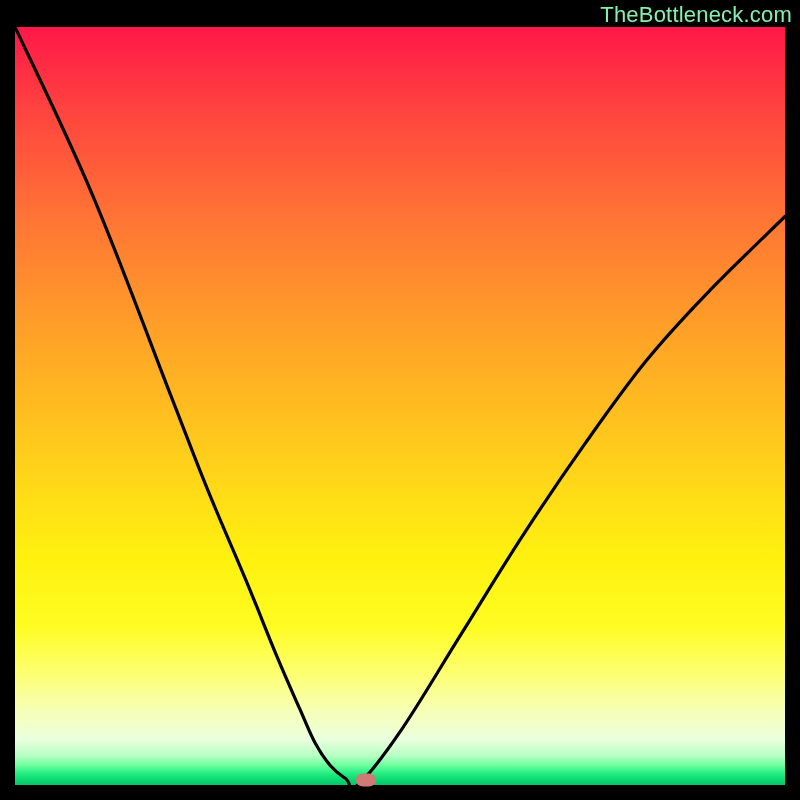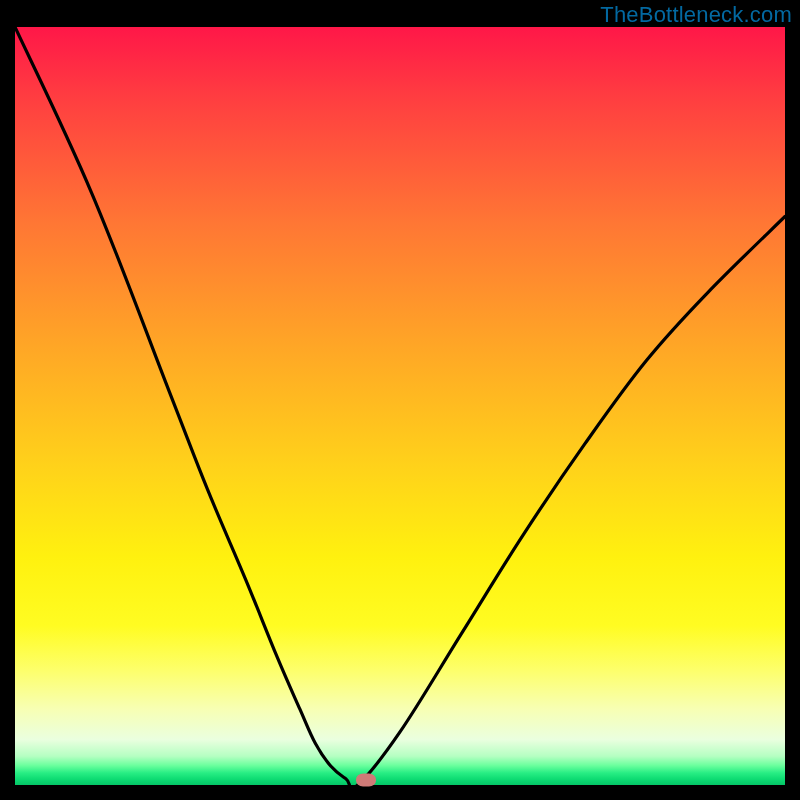--- a/index.html
+++ b/index.html
@@ -14,21 +14,21 @@
   .outer {
     position: relative;
     width: 800px;
     height: 800px;
     background: #000;
   }
   .watermark {
     position: absolute;
     top: 2px;
     right: 8px;
-    color: #0369a1;
+    color: #86efac;
     font-size: 22px;
     font-weight: 500;
     letter-spacing: 0.2px;
     z-index: 5;
   }
   .plot {
     position: absolute;
     left: 15px;
     top: 27px;
     width: 770px;

